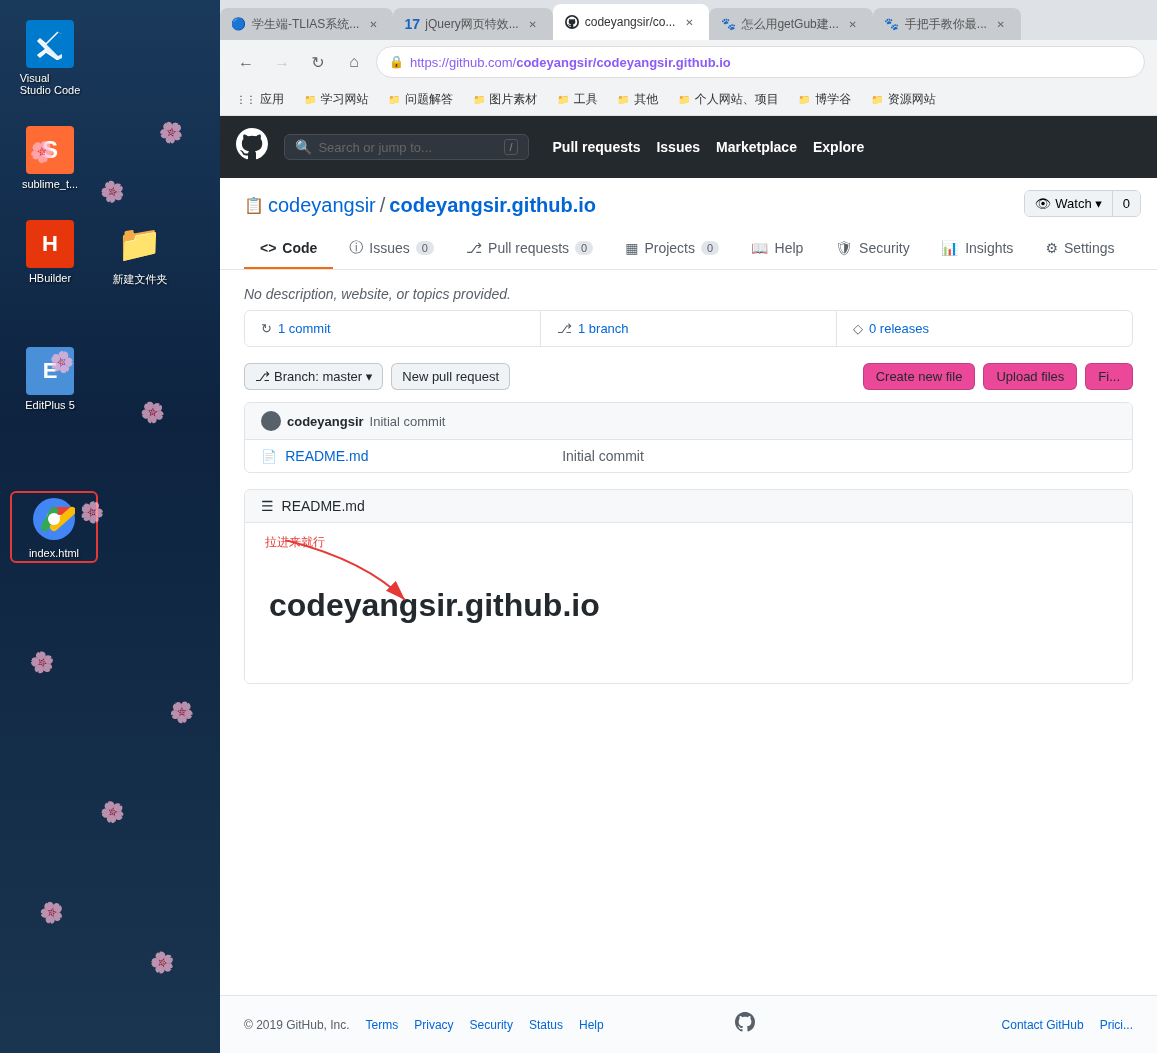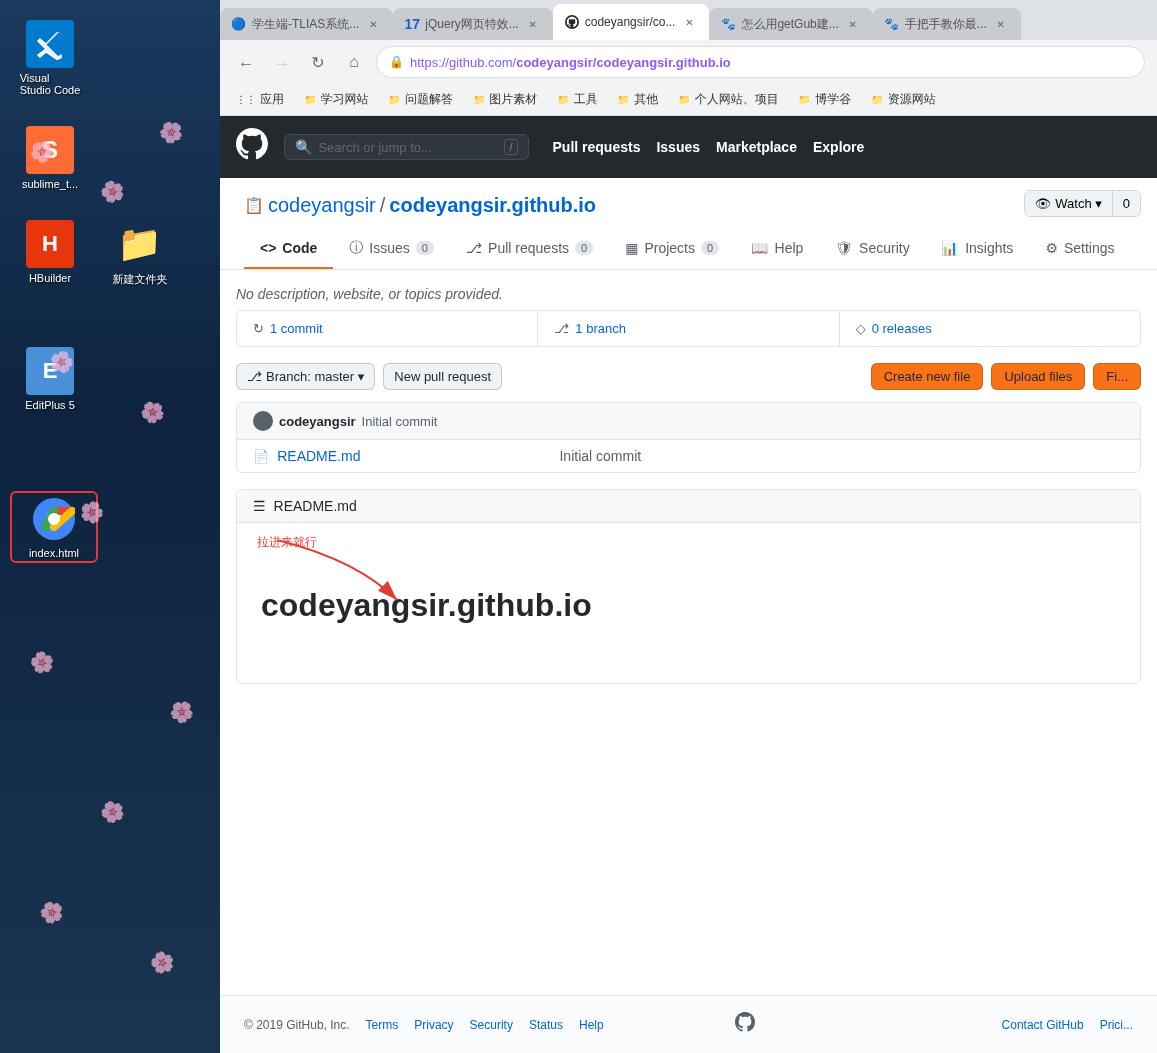--- a/index.html
+++ b/index.html
@@ -320,21 +320,21 @@
       border-radius: 10px;
       padding: 1px 6px;
       font-size: 11px;
       color: #586069;
     }
 
     
     .repo-content {
       background: white;
       flex: 1;
-      padding: 16px 16px;
+      padding: 16px 24px;
       overflow-y: auto;
     }
 
     .repo-description {
       color: #586069;
       font-size: 14px;
       font-style: italic;
       margin-bottom: 8px;
     }
 
@@ -389,21 +389,21 @@
       border-radius: 6px;
       font-size: 13px;
       cursor: pointer;
       color: #24292e;
     }
 
     .branch-right { display: flex; gap: 8px; }
 
     .action-btn {
       padding: 5px 12px;
-      background: #f97316;
+      background: #ec4899;
       border: 1px solid rgba(27,31,35,0.2);
       border-radius: 6px;
       font-size: 13px;
       cursor: pointer;
       color: #24292e;
     }
 
     
     .file-table {
       border: 1px solid #e1e4e8;

